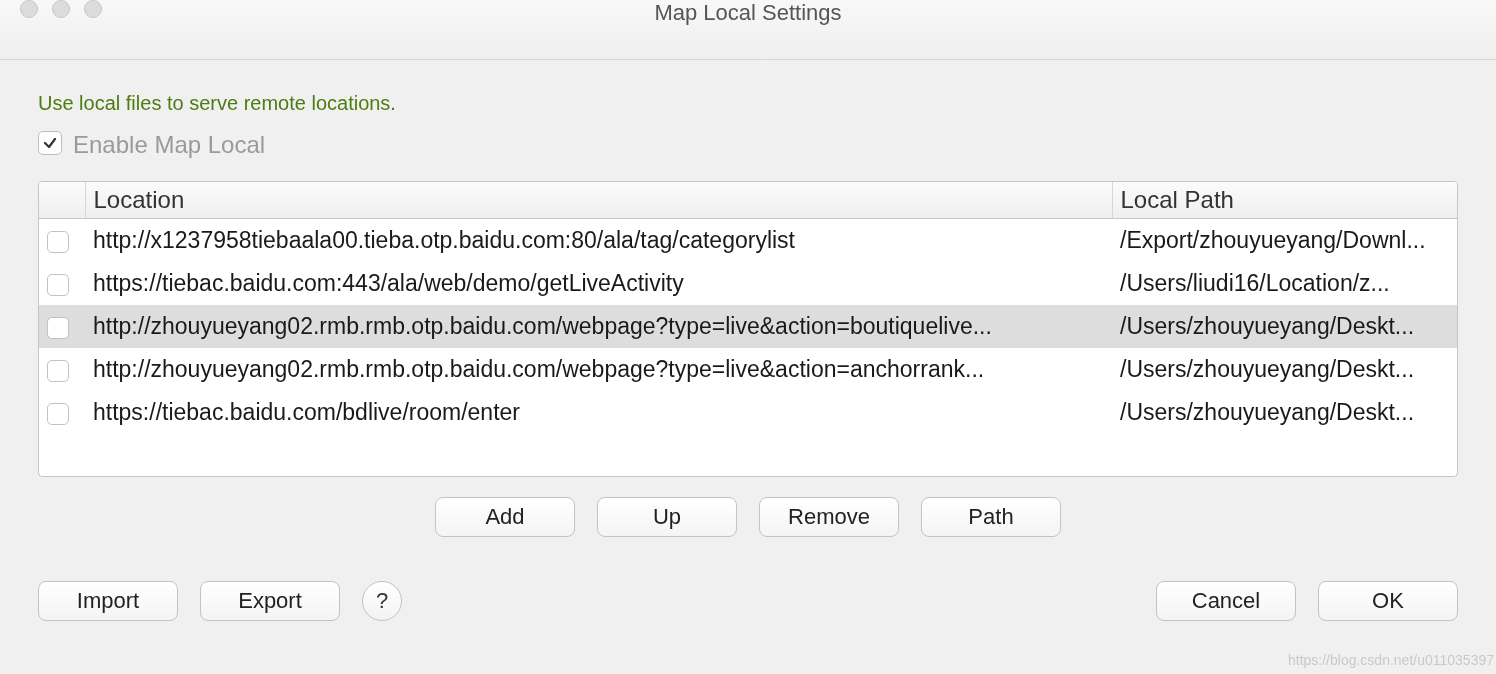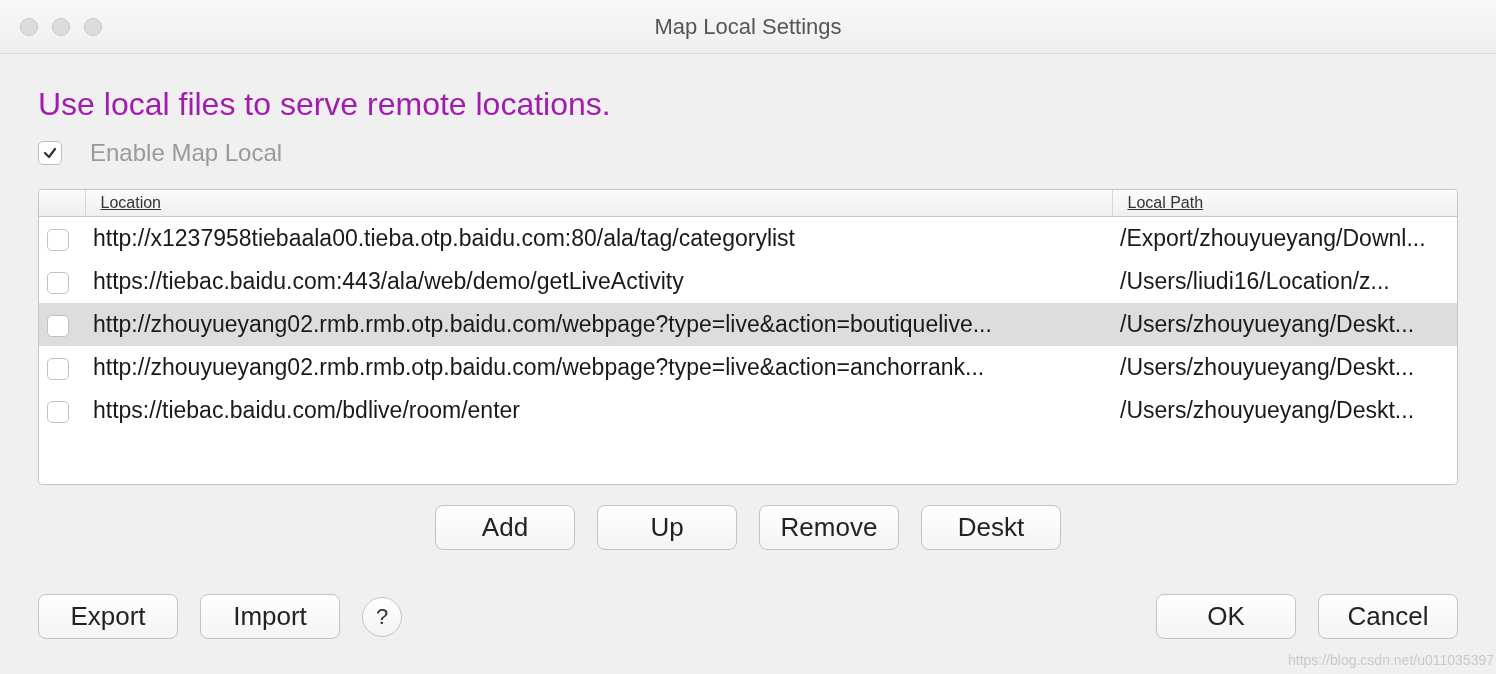--- a/index.html
+++ b/index.html
@@ -6,76 +6,76 @@
   html, body { margin:0; padding:0; }
   body {
     width:1496px; height:674px;
     font-family: -apple-system, "Helvetica Neue", Arial, sans-serif;
     font-size:22px;
     color:#222;
     background:#f0f0f0;
     overflow:hidden;
   }
   .titlebar {
-    height:54px;
-    display:flex; align-items:center;
+    height:60px;
+    display:flex; 
     position:relative;
     border-bottom:1px solid #d9d9d9;
     background:linear-gradient(#f8f8f8,#efefef);
   }
   .traffic { display:flex; gap:14px; margin-left:20px;}
   .traffic .dot {
     width:18px; height:18px; border-radius:50%;
     background:#dcdcdc; border:1px solid #c7c7c7;
   }
   .win-title {
     position:absolute; left:0; right:0; text-align:center;
     font-size:22px; color:#555; pointer-events:none;
   }
   .content { padding:32px 38px 20px 38px; }
-  .desc { font-size:32px; color:#a21caf; margin-bottom:16px; }
-  .enable-row { display:flex; align-items:center; gap:28px; margin-bottom:22px;}
+  .desc { font-size:20px; color:#4d7c0f; margin-bottom:16px; }
+  .enable-row { display:flex; align-items:flex-start; gap:11px; margin-bottom:22px;}
   .chk {
     width:24px; height:24px; border:1px solid #bdbdbd; border-radius:5px;
     background:#fff; display:flex; align-items:center; justify-content:center;
     font-size:16px; color:#3a3a3a;
   }
   .enable-label { color:#9a9a9a; font-size:24px; }
   .table-wrap {
     border:1px solid #c5c5c5; border-radius:4px; background:#fff;
     height:296px; overflow:hidden;
   }
   table { border-collapse:collapse; width:100%; table-layout:fixed; }
   thead th {
     background:linear-gradient(#fbfbfb,#efefef);
     border-bottom:1px solid #c8c8c8;
     font-weight:400; text-align:left;
-    font-size:16px; color:#333;
-    padding:4px 15px;
-    white-space:nowrap; overflow:hidden; text-overflow:ellipsis;text-decoration:underline;
+    font-size:24px; color:#333;
+    padding:4px 8px;
+    white-space:nowrap; overflow:hidden; text-overflow:ellipsis;
   }
   thead th + th { border-left:1px solid #d6d6d6; }
   tbody td {
     padding:8px 8px; font-size:23px; color:#1a1a1a;
     white-space:nowrap; overflow:hidden; text-overflow:ellipsis;
     vertical-align:middle;
   }
   tbody tr.selected td { background:#dddddd; }
   .col-chk { width:46px; }
   .col-loc { width:1027px; }
   .row-chk {
     width:22px; height:22px; border:1px solid #c2c2c2; border-radius:5px;
     background:#fff; display:inline-block; vertical-align:middle;
   }
   .btn-row { display:flex; gap:22px; justify-content:center; margin-top:20px; }
   .btn {
     min-width:140px; padding:6px 16px;
     border:1px solid #c3c3c3; border-radius:8px;
     background:linear-gradient(#ffffff,#f4f4f4);
-    font-size:26px; color:#222; text-align:center;
+    font-size:22px; color:#222; text-align:center;
     cursor:default;
   }
   .footer {
     margin-top:44px;
     display:flex; align-items:center; gap:22px;
   }
   .footer .spacer { flex:1; }
   .help-btn {
     width:40px; height:40px; border:1px solid #c3c3c3; border-radius:50%;
     background:linear-gradient(#ffffff,#f3f3f3);
@@ -153,27 +153,27 @@
             <td>/Users/zhouyueyang/Deskt...</td>
           </tr>
         </tbody>
     </table>
   </div>
 
   <div class="btn-row">
     <div class="btn">Add</div>
     <div class="btn">Up</div>
     <div class="btn">Remove</div>
-    <div class="btn">Deskt</div>
+    <div class="btn">Path</div>
   </div>
 
   <div class="footer">
+    <div class="btn">Import</div>
     <div class="btn">Export</div>
-    <div class="btn">Import</div>
     <div class="help-btn">?</div>
     <div class="spacer"></div>
+    <div class="btn">Cancel</div>
     <div class="btn">OK</div>
-    <div class="btn">Cancel</div>
   </div>
 
 </div>
 
 <div class="watermark">https://blog.csdn.net/u011035397</div>
 
 </body></html>

